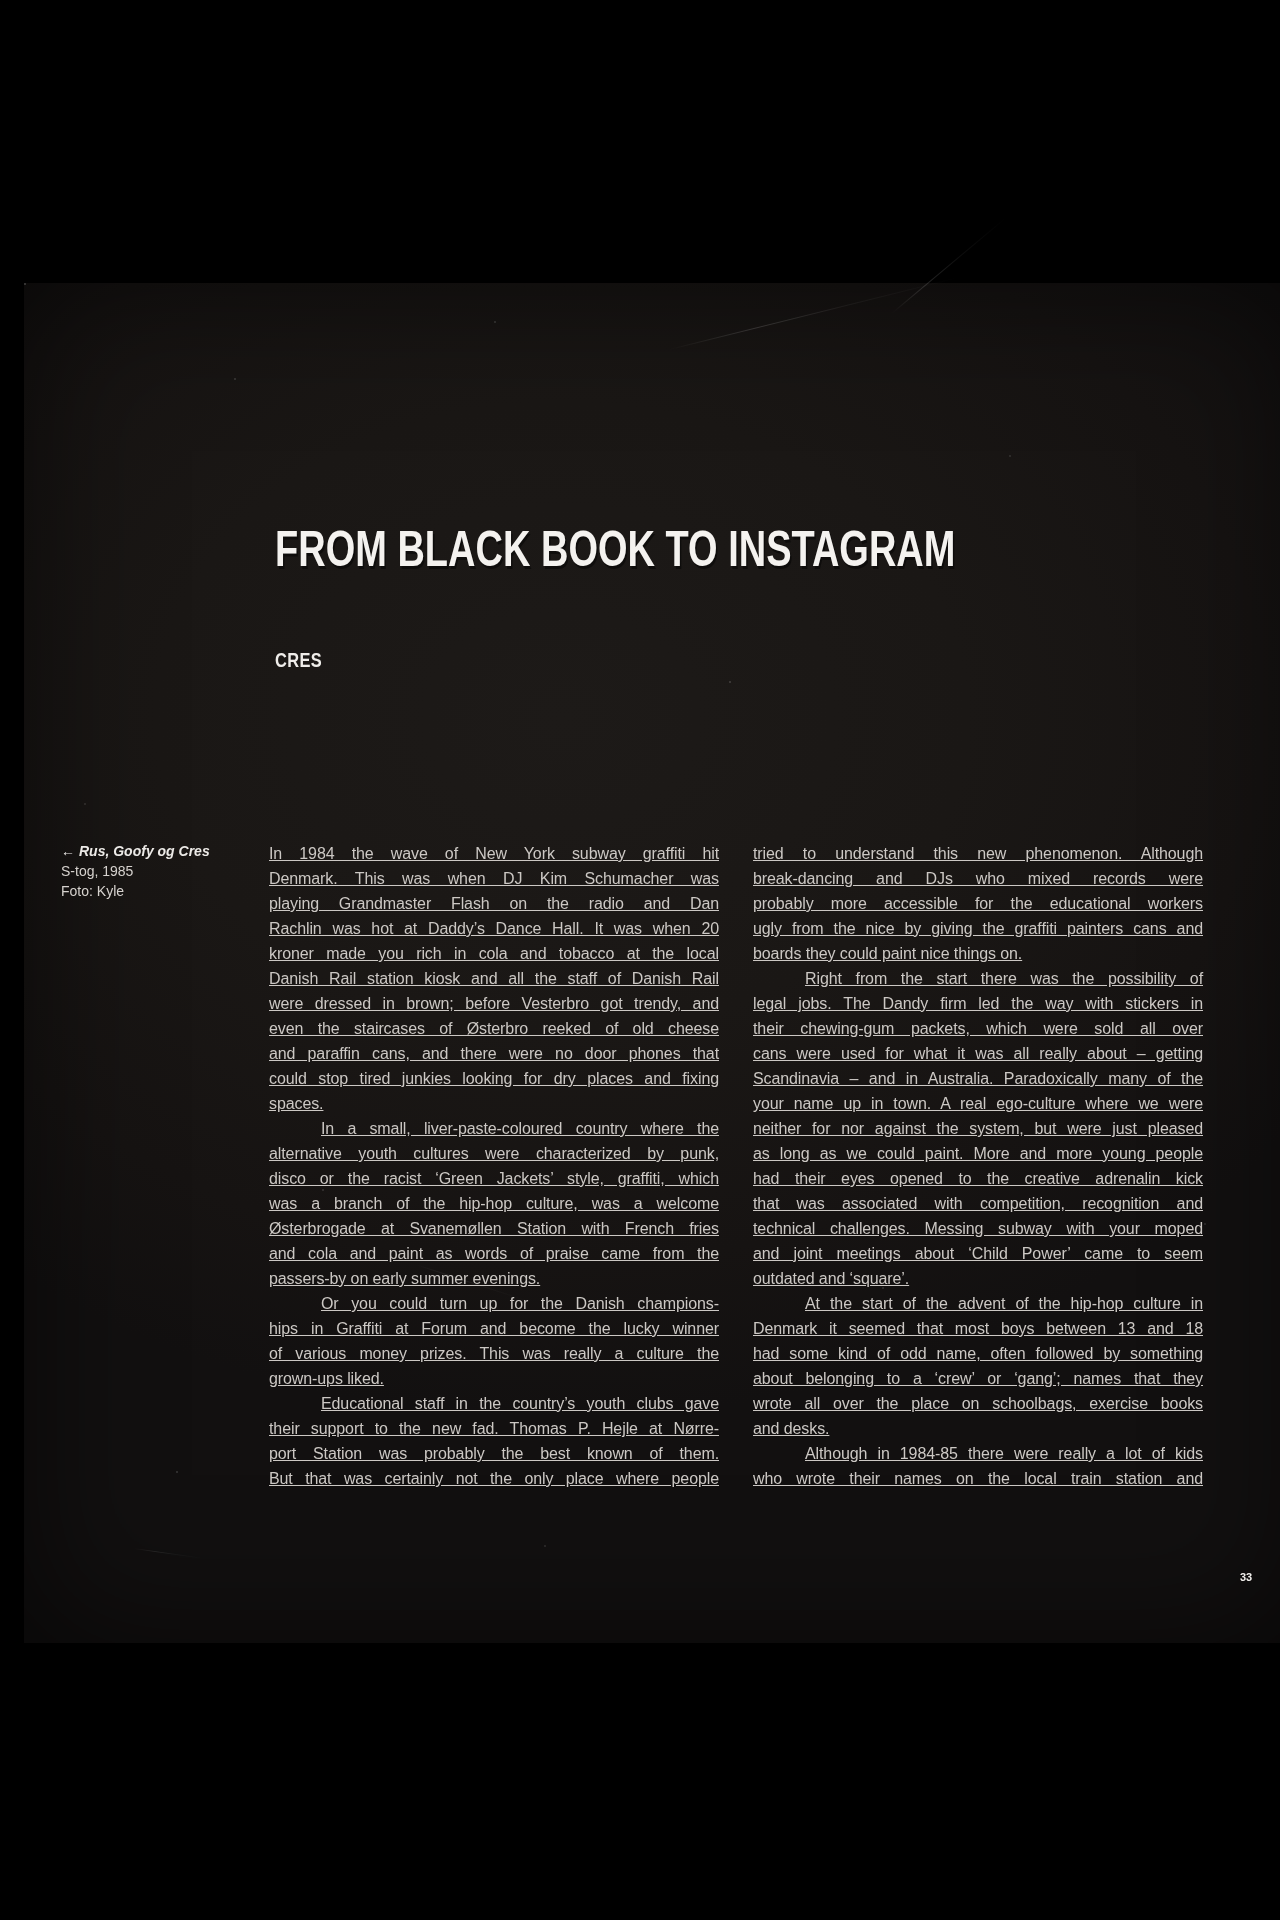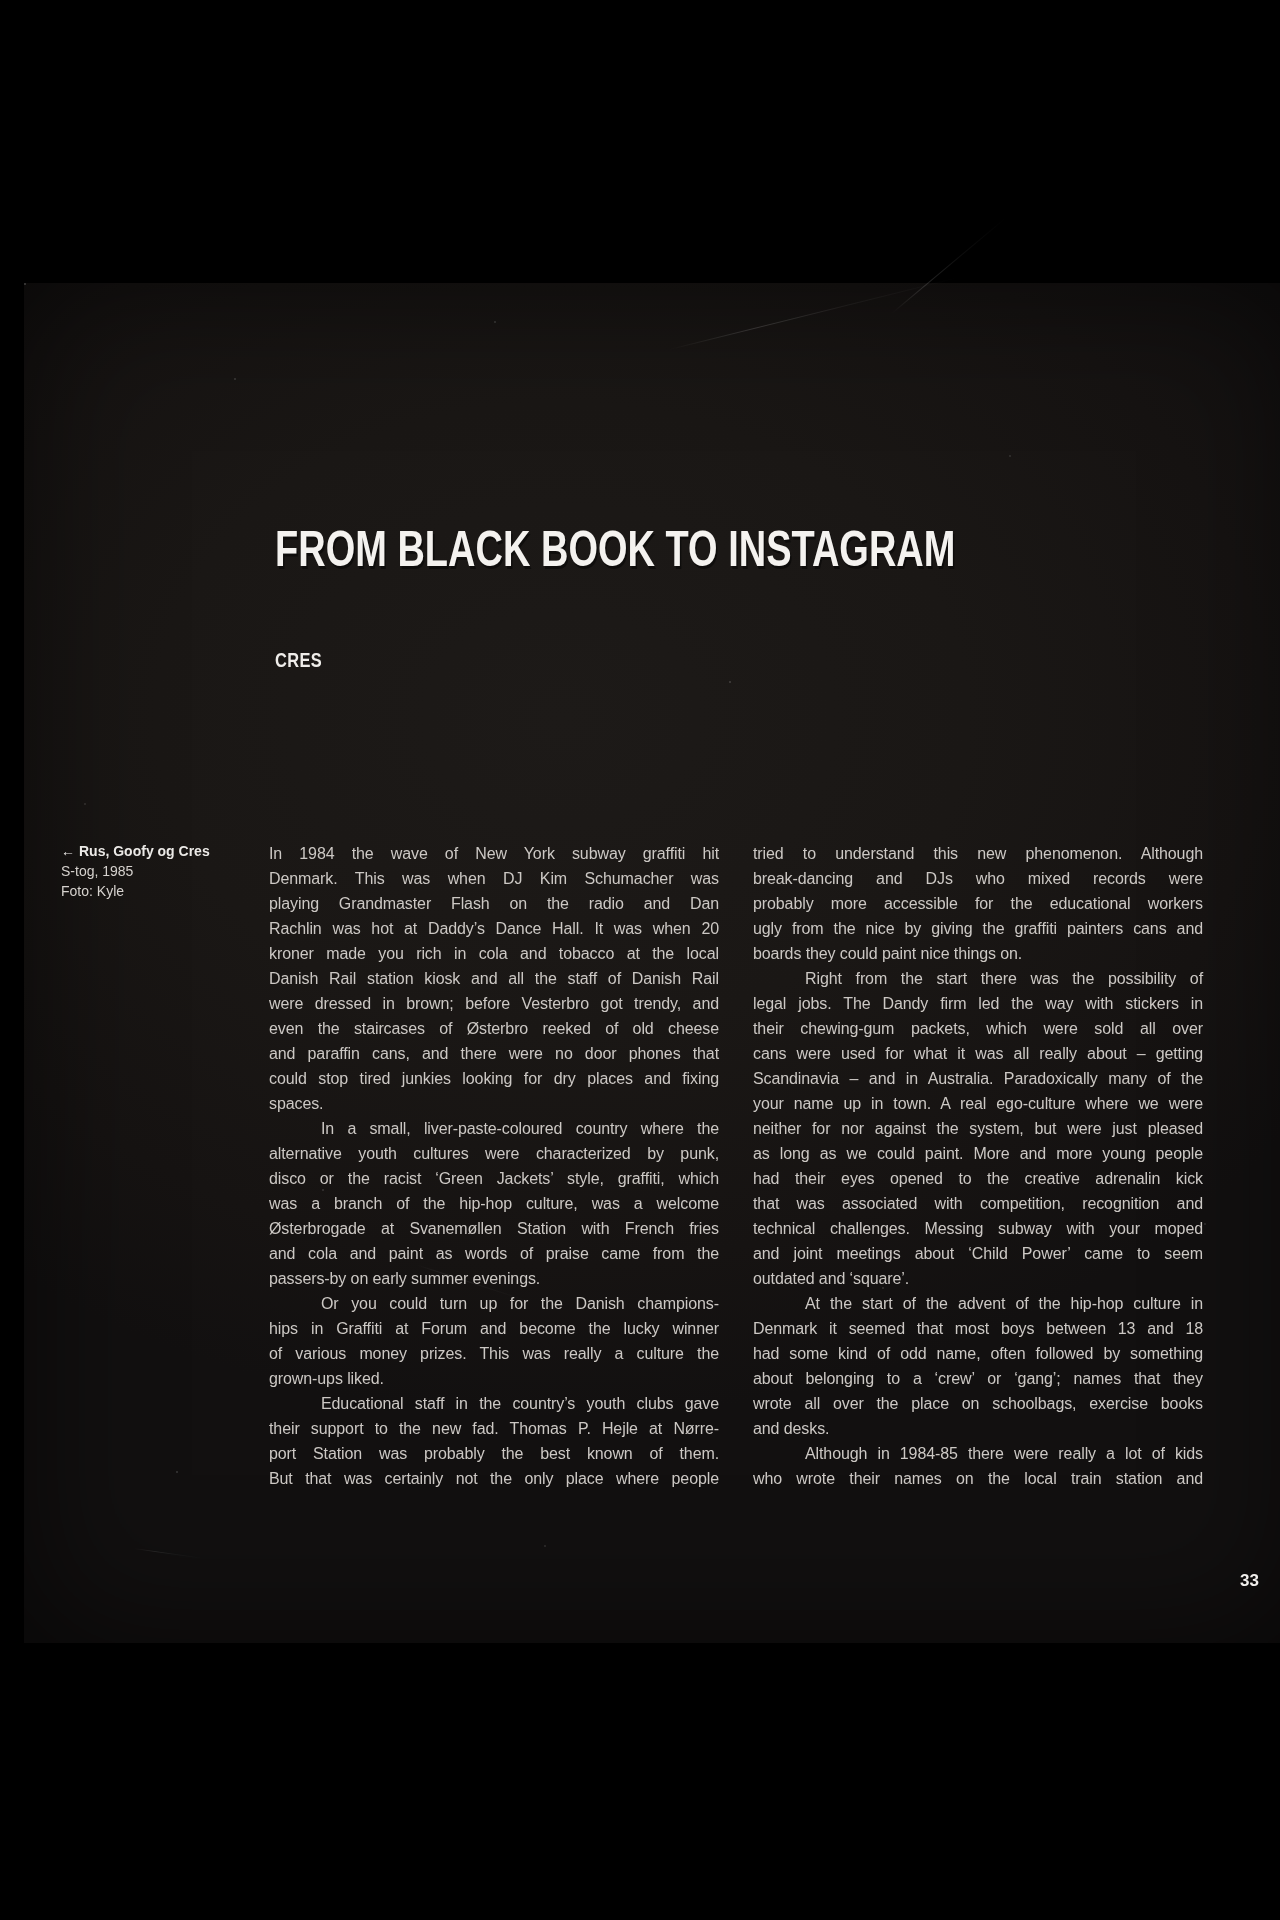--- a/index.html
+++ b/index.html
@@ -59,42 +59,43 @@
     color:#efedea;
     letter-spacing:0.5px;
     transform:scaleX(0.82); transform-origin:left top;
   }
   .caption{
     position:absolute; left:37px; top:558px;
     width:185px;
     font-size:14px; line-height:20px;
     color:#d6d2ce;
   }
-  .caption .c1{font-weight:bold; color:#eceae7;}
+  .caption .c1{font-weight:bold; color:#eceae7;font-style:italic;}
   .arrow{display:inline-block; margin-right:4px; font-weight:normal;}
   .col{
     position:absolute; top:558px;
     width:450px;
     font-size:16px; line-height:25px;
     letter-spacing:-0.1px;
     color:#ccc8c4;
   }
   .col-left{left:245px;}
   .col-right{left:729px;}
   .line{
     height:25px;
     text-align:justify;
     text-align-last:justify;
     white-space:normal;
+    text-decoration:underline;
   }
   .line.pend{text-align-last:left;}
   .line.ind{text-indent:52px;}
   .pagenum{
     position:absolute; left:1216px; top:1288px;
-    font-size:17px; font-weight:bold; color:#f1efec;
+    font-size:11px; font-weight:bold; color:#f1efec;
     letter-spacing:0px;
   }
 </style>
 </head>
 <body>
 
 <div class="paper">
   <div class="speckles"></div>
   <div class="scratch s1"></div>
   <div class="scratch s2"></div>

